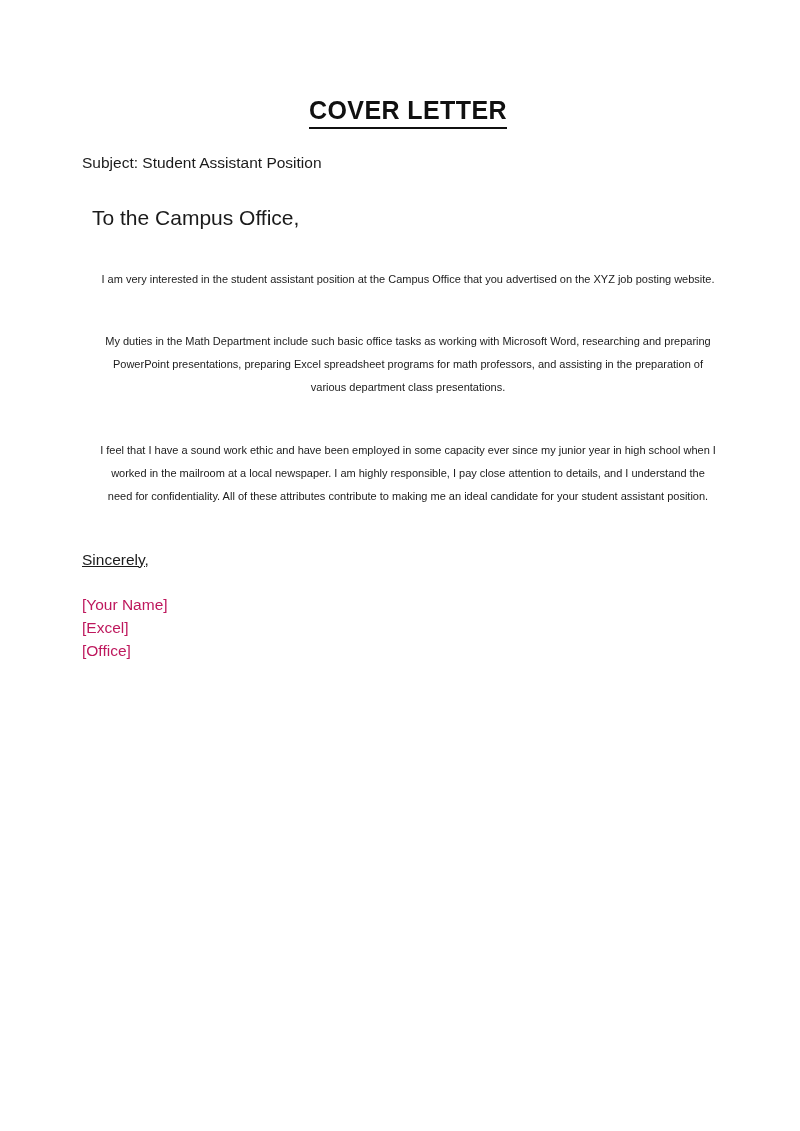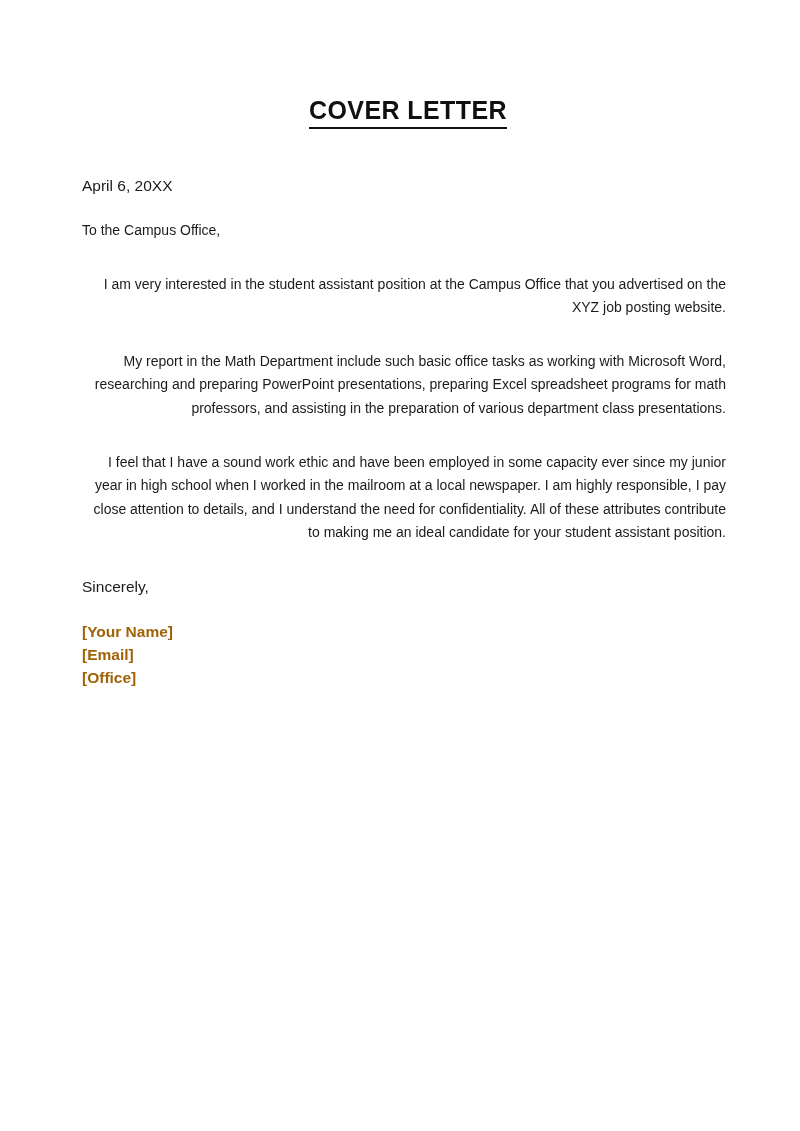--- a/index.html
+++ b/index.html
@@ -45,73 +45,74 @@
     margin: 0;
     padding-top: 45px;
   }
   .subject-line {
     font-size: 15.5px;
     line-height: 23px;
     margin: 0;
     padding-top: 22px;
   }
   .salutation {
-    font-size: 14px;
+    font-size: 21px;
     line-height: 23px;
-    margin: 0;
+    margin: 10px;
     padding-top: 22px;
   }
   .body-paragraphs {
     padding-top: 0;
   }
   .body-paragraphs p {
-    font-size: 14px;
+    font-size: 11px;
     line-height: 23.3px;
-    margin: 8px;
+    margin: 16px;
     padding-top: 23px;
-    text-align: right;
+    text-align: center;
   }
   .closing {
     font-size: 15.5px;
     line-height: 23px;
     margin: 0;
     padding-top: 23px;
+    text-decoration: underline;
   }
   .signature-block {
     padding-top: 22px;
   }
   .signature-block .sig-line {
     font-size: 15.5px;
-    font-weight: bold;
+    font-weight: normal;
     line-height: 23px;
     margin: 0;
-    color: #a16207;
+    color: #be185d;
   }
 </style>
 </head>
 <body>
 
 <div class="page">
   <div class="doc-body">
 
     <h1 class="doc-title"><span class="title-text">COVER LETTER</span></h1>
 
-    <p class="date-line">April 6, 20XX</p>
 
+    <p class="subject-line">Subject: Student Assistant Position</p>
 
     <p class="salutation">To the Campus Office,</p>
 
     <div class="body-paragraphs">
       <p>I am very interested in the student assistant position at the Campus Office that you advertised on the XYZ job posting website.</p>
-      <p>My report in the Math Department include such basic office tasks as working with Microsoft Word, researching and preparing PowerPoint presentations, preparing Excel spreadsheet programs for math professors, and assisting in the preparation of various department class presentations.</p>
+      <p>My duties in the Math Department include such basic office tasks as working with Microsoft Word, researching and preparing PowerPoint presentations, preparing Excel spreadsheet programs for math professors, and assisting in the preparation of various department class presentations.</p>
       <p>I feel that I have a sound work ethic and have been employed in some capacity ever since my junior year in high school when I worked in the mailroom at a local newspaper. I am highly responsible, I pay close attention to details, and I understand the need for confidentiality. All of these attributes contribute to making me an ideal candidate for your student assistant position.</p>
     </div>
 
     <p class="closing">Sincerely,</p>
 
     <div class="signature-block">
       <p class="sig-line">[Your Name]</p>
-      <p class="sig-line">[Email]</p>
+      <p class="sig-line">[Excel]</p>
       <p class="sig-line">[Office]</p>
     </div>
 
   </div>
 </div>
 
 </body></html>

